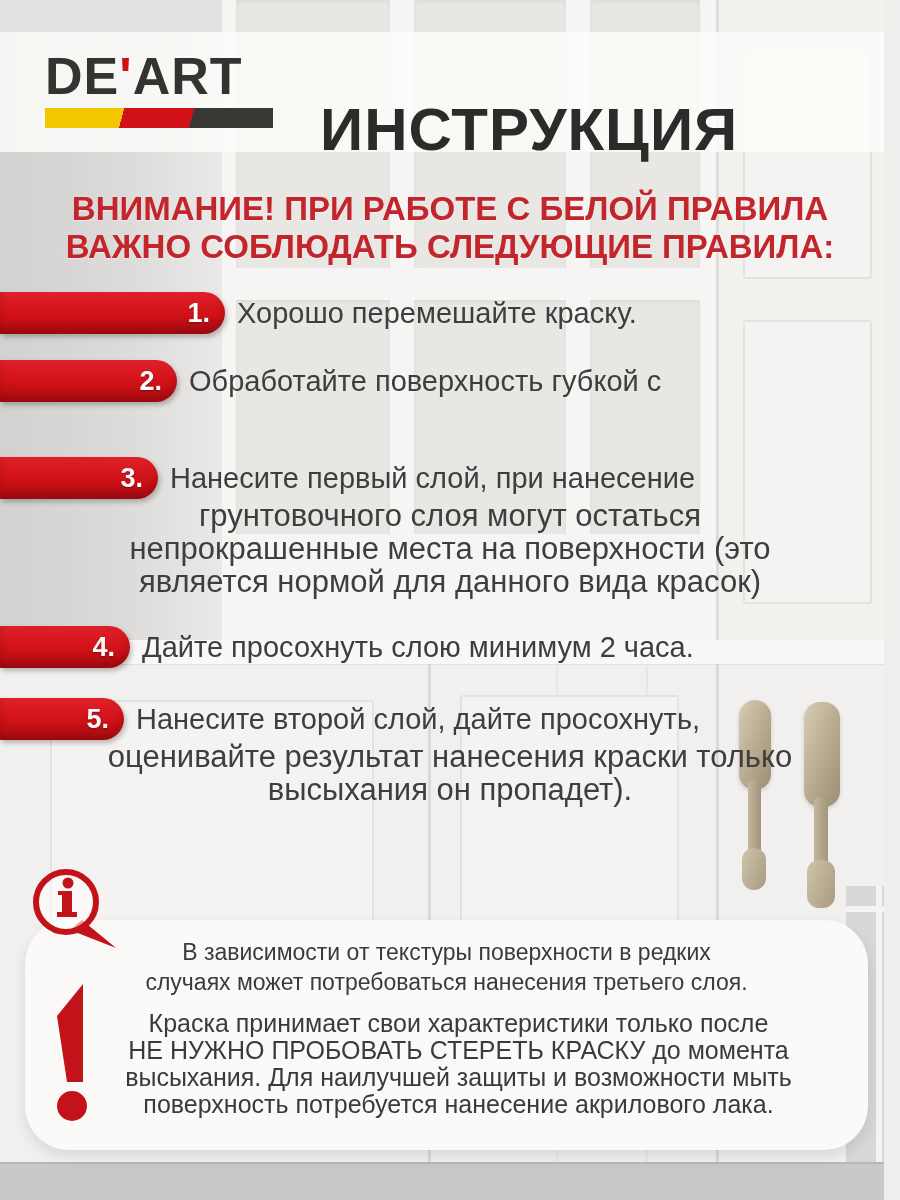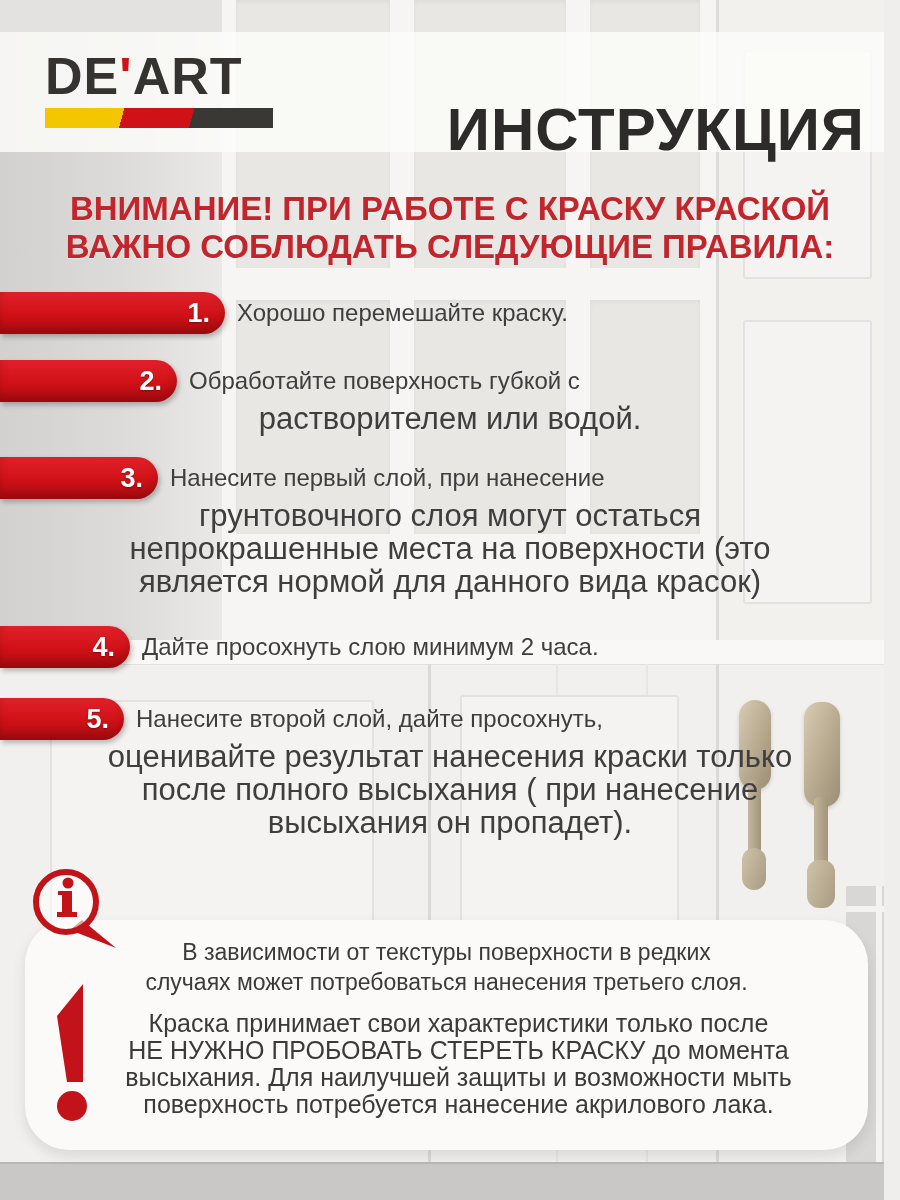--- a/index.html
+++ b/index.html
@@ -28,31 +28,31 @@
   .handle .plate{position:absolute;border-radius:16px;background:linear-gradient(110deg,#d8ccb4 0%,#b6a98e 55%,#9a8d74 100%);box-shadow:0 2px 4px rgba(0,0,0,0.15);}
   .handle .stem{position:absolute;background:linear-gradient(90deg,#c3b69c,#a2957b);border-radius:5px;}
   .handle .foot{position:absolute;border-radius:12px;background:linear-gradient(110deg,#cfc3aa,#a89b81);}
 
   
   .header-band{position:absolute;z-index:2;left:0;top:32px;width:900px;height:120px;background:rgba(252,251,249,0.85);}
   .logo{position:absolute;z-index:5;left:45px;top:50px;width:230px;}
   .logo-text{font-weight:bold;font-size:52px;letter-spacing:1px;color:#35332f;line-height:1;}
   .logo-apos{color:#d01117;}
   .logo-stripe{margin-top:6px;width:228px;height:20px;background:linear-gradient(105deg,#f3c600 0%,#f3c600 34%,#d01117 34%,#d01117 64%,#3a3835 64%,#3a3835 100%);}
-  .page-title{position:absolute;z-index:5;left:320px;top:60px;width:545px;text-align:right;font-weight:bold;font-size:60px;line-height:60px;letter-spacing:1px;color:#2c2b29;}
+  .page-title{position:absolute;z-index:5;left:320px;top:60px;width:545px;text-align:left;font-weight:bold;font-size:60px;line-height:60px;letter-spacing:1px;color:#2c2b29;}
 
   
   .warning{position:absolute;z-index:5;left:0;top:190px;width:900px;text-align:center;color:#c2262c;font-weight:bold;font-size:33px;line-height:38px;text-shadow:0 1px 1px rgba(255,255,255,0.6);}
 
   
   .step{position:absolute;z-index:5;left:0;width:900px;color:#3e3e3e;}
   .step .line1{display:flex;align-items:center;height:42px;}
   .ribbon{height:42px;border-radius:0 21px 21px 0;background:linear-gradient(180deg,#e0212a 0%,#d01117 55%,#a80c11 100%);box-shadow:2px 3px 5px rgba(0,0,0,0.25), inset 0 -6px 8px rgba(100,0,0,0.25);display:flex;align-items:center;justify-content:flex-end;flex:0 0 auto;}
   .ribbon .num{color:#ffffff;font-weight:bold;font-size:27px;padding-right:15px;text-shadow:0 1px 2px rgba(0,0,0,0.35);}
-  .l1text{font-size:24px;margin-left:12px;white-space:nowrap;}
+  .l1text{font-size:29px;margin-left:12px;white-space:nowrap;}
   .cline{width:900px;text-align:center;font-size:31px;line-height:33px;}
 
   
   .notes-box{position:absolute;z-index:4;left:25px;top:920px;width:843px;height:230px;background:#fbfaf8;border-radius:44px;box-shadow:0 6px 14px rgba(0,0,0,0.10);}
   .note-p{position:absolute;left:0;width:843px;text-align:center;color:#3a3a3a;box-sizing:border-box;}
   .note-p1{top:17px;font-size:23px;line-height:30px;padding:0 40px;}
   .note-p2{top:90px;font-size:25px;line-height:27px;padding-left:58px;padding-right:34px;}
   .excl-icon{position:absolute;z-index:6;left:46px;top:982px;}
   .info-icon{position:absolute;z-index:6;left:26px;top:864px;}
 </style>
@@ -102,41 +102,40 @@
   </div>
 
   <div class="header-band"></div>
   <div class="logo">
     <div class="logo-text"><span>DE</span><span class="logo-apos">'</span><span>ART</span></div>
     <div class="logo-stripe"></div>
   </div>
   <h1 class="page-title">ИНСТРУКЦИЯ</h1>
 
   <div class="warning">
-    <div>ВНИМАНИЕ! ПРИ РАБОТЕ С КРАСКУ КРАСКОЙ</div>
+    <div>ВНИМАНИЕ! ПРИ РАБОТЕ С БЕЛОЙ ПРАВИЛА</div>
     <div>ВАЖНО СОБЛЮДАТЬ СЛЕДУЮЩИЕ ПРАВИЛА:</div>
   </div>
 
   <section class="step" style="top:292px">
     <div class="line1">
       <div class="ribbon" style="width:225px">
           <span class="num">1.</span>
         </div>
       <div class="l1text">Хорошо перемешайте краску.</div>
     </div>
   </section>
 
   <section class="step" style="top:360px">
     <div class="line1">
       <div class="ribbon" style="width:177px">
           <span class="num">2.</span>
         </div>
       <div class="l1text">Обработайте поверхность губкой с</div>
     </div>
-    <div class="cline">растворителем или водой.</div>
   </section>
 
   <section class="step" style="top:457px">
     <div class="line1">
       <div class="ribbon" style="width:158px">
           <span class="num">3.</span>
         </div>
       <div class="l1text">Нанесите первый слой, при нанесение</div>
     </div>
     <div class="cline">грунтовочного слоя могут остаться</div>
@@ -154,21 +153,20 @@
   </section>
 
   <section class="step" style="top:698px">
     <div class="line1">
       <div class="ribbon" style="width:124px">
           <span class="num">5.</span>
         </div>
       <div class="l1text">Нанесите второй слой, дайте просохнуть,</div>
     </div>
     <div class="cline">оценивайте результат нанесения краски только</div>
-    <div class="cline">после полного высыхания ( при нанесение</div>
     <div class="cline">высыхания он пропадет).</div>
   </section>
 
   <div class="notes-box">
     <div class="note-p note-p1">
       <div>В зависимости от текстуры поверхности в редких</div>
       <div>случаях может потребоваться нанесения третьего слоя.</div>
     </div>
     <div class="note-p note-p2">
       <div>Краска принимает свои характеристики только после</div>

